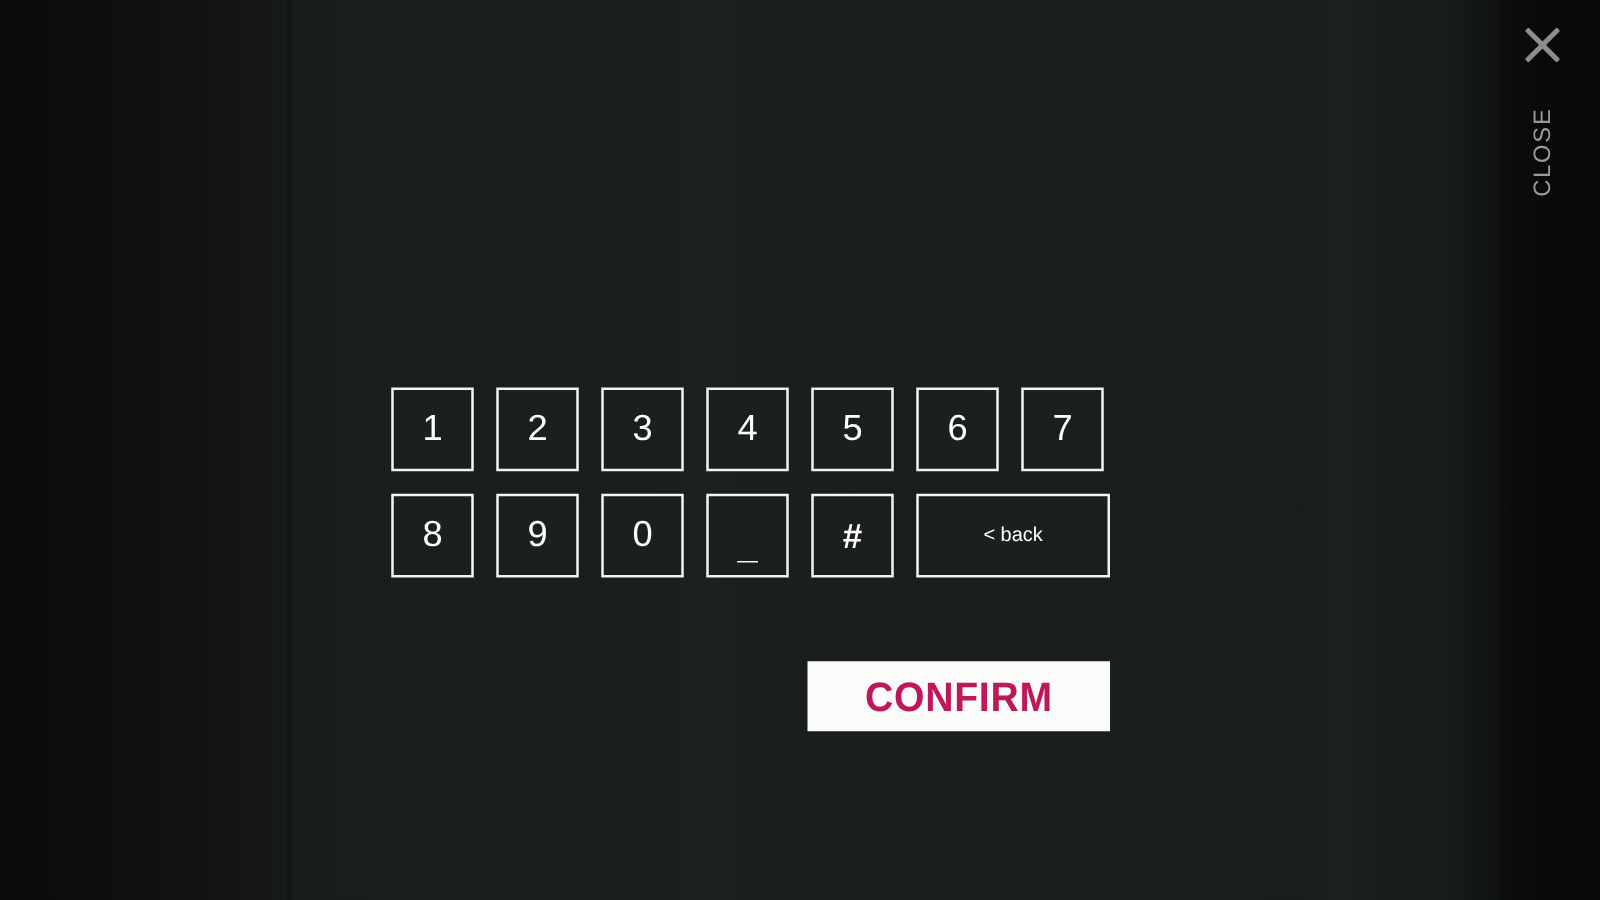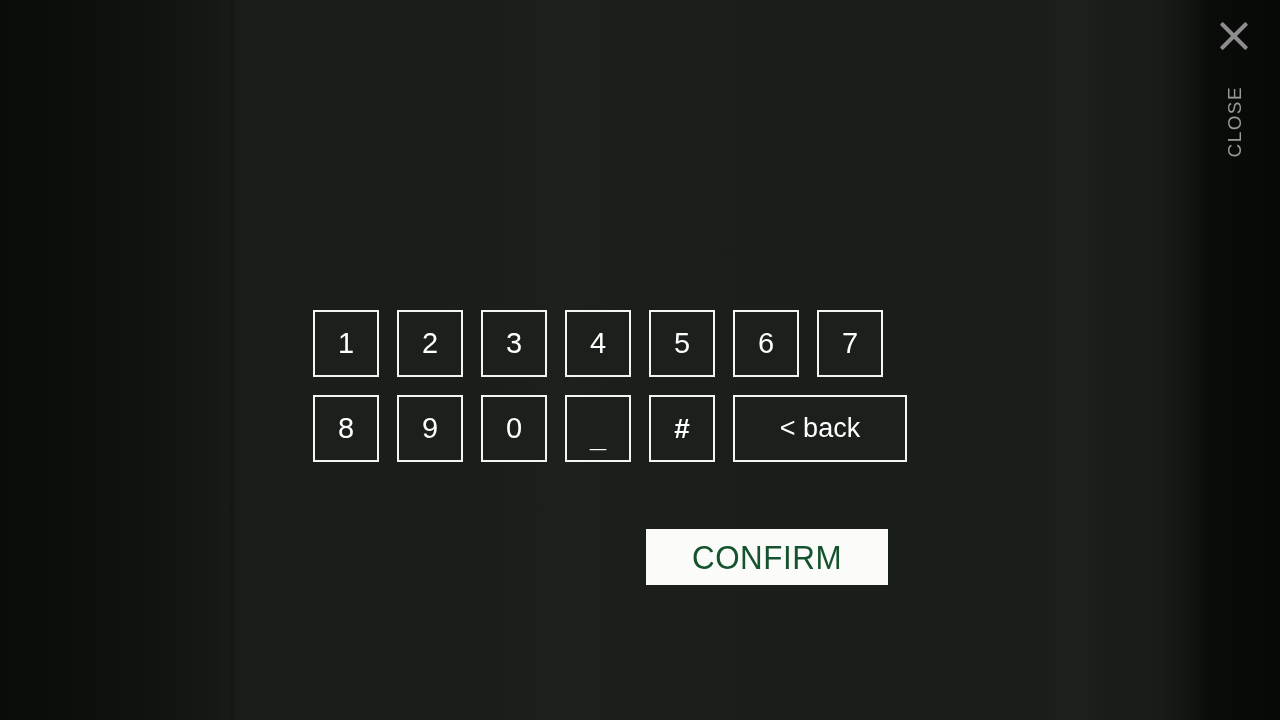--- a/index.html
+++ b/index.html
@@ -169,51 +169,52 @@
     font-size: 29px;
     font-weight: 400;
     display: flex;
     align-items: center;
     justify-content: center;
     cursor: pointer;
     line-height: 1;
     user-select: none;
   }
   .key.key--wide {
-    width: 174px;
-    font-size: 27px;
+    width: 155px;
+    font-size: 16px;
   }
   .key.key--underscore {
     align-items: flex-end;
     padding-bottom: 8px;
     font-weight: bold;
   }
   .key.key--hash {
     font-weight: bold;
     font-size: 28px;
   }
 
   
   .confirm-button {
     position: absolute;
     left: 646px;
     top: 529px;
     width: 242px;
     height: 56px;
     background: #fbfbf9;
-    color: #14532d;
+    color: #be185d;
     border: none;
     font-family: inherit;
     font-size: 33px;
     letter-spacing: 0.6px;
     display: flex;
     align-items: center;
     justify-content: center;
     cursor: pointer;
     line-height: 1;
+    font-weight: bold;
   }
   .confirm-button span {
     transform: scaleX(0.95);
     display: inline-block;
   }
 </style>
 </head>
 <body>
 
 <div id="screen">

